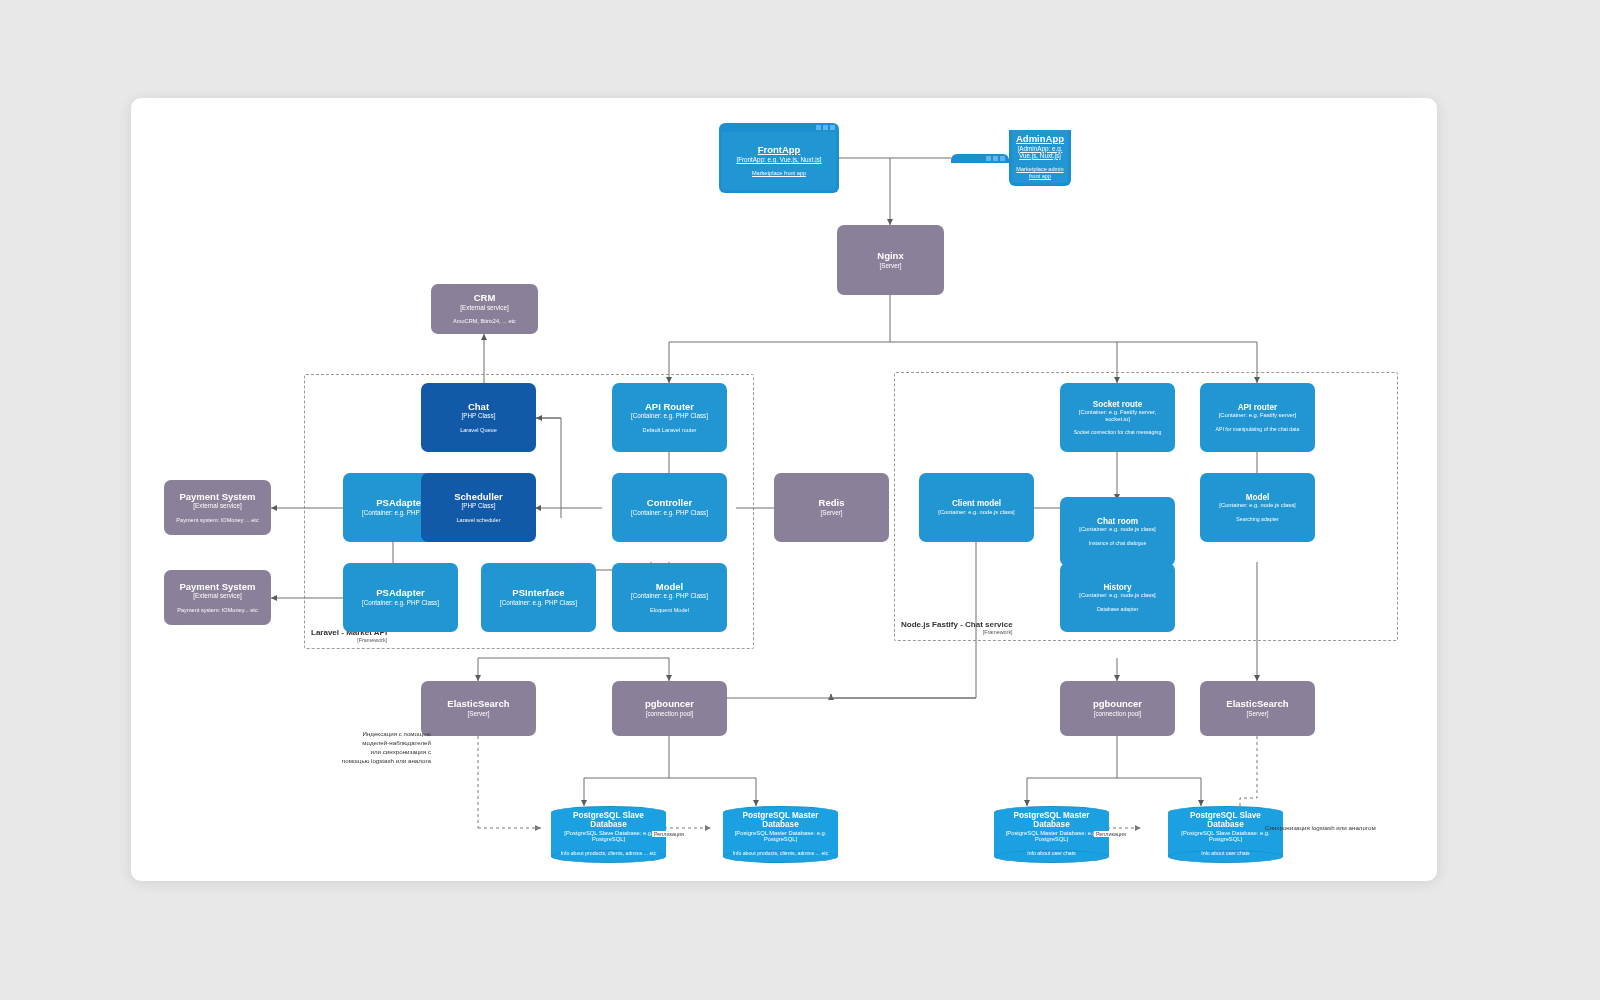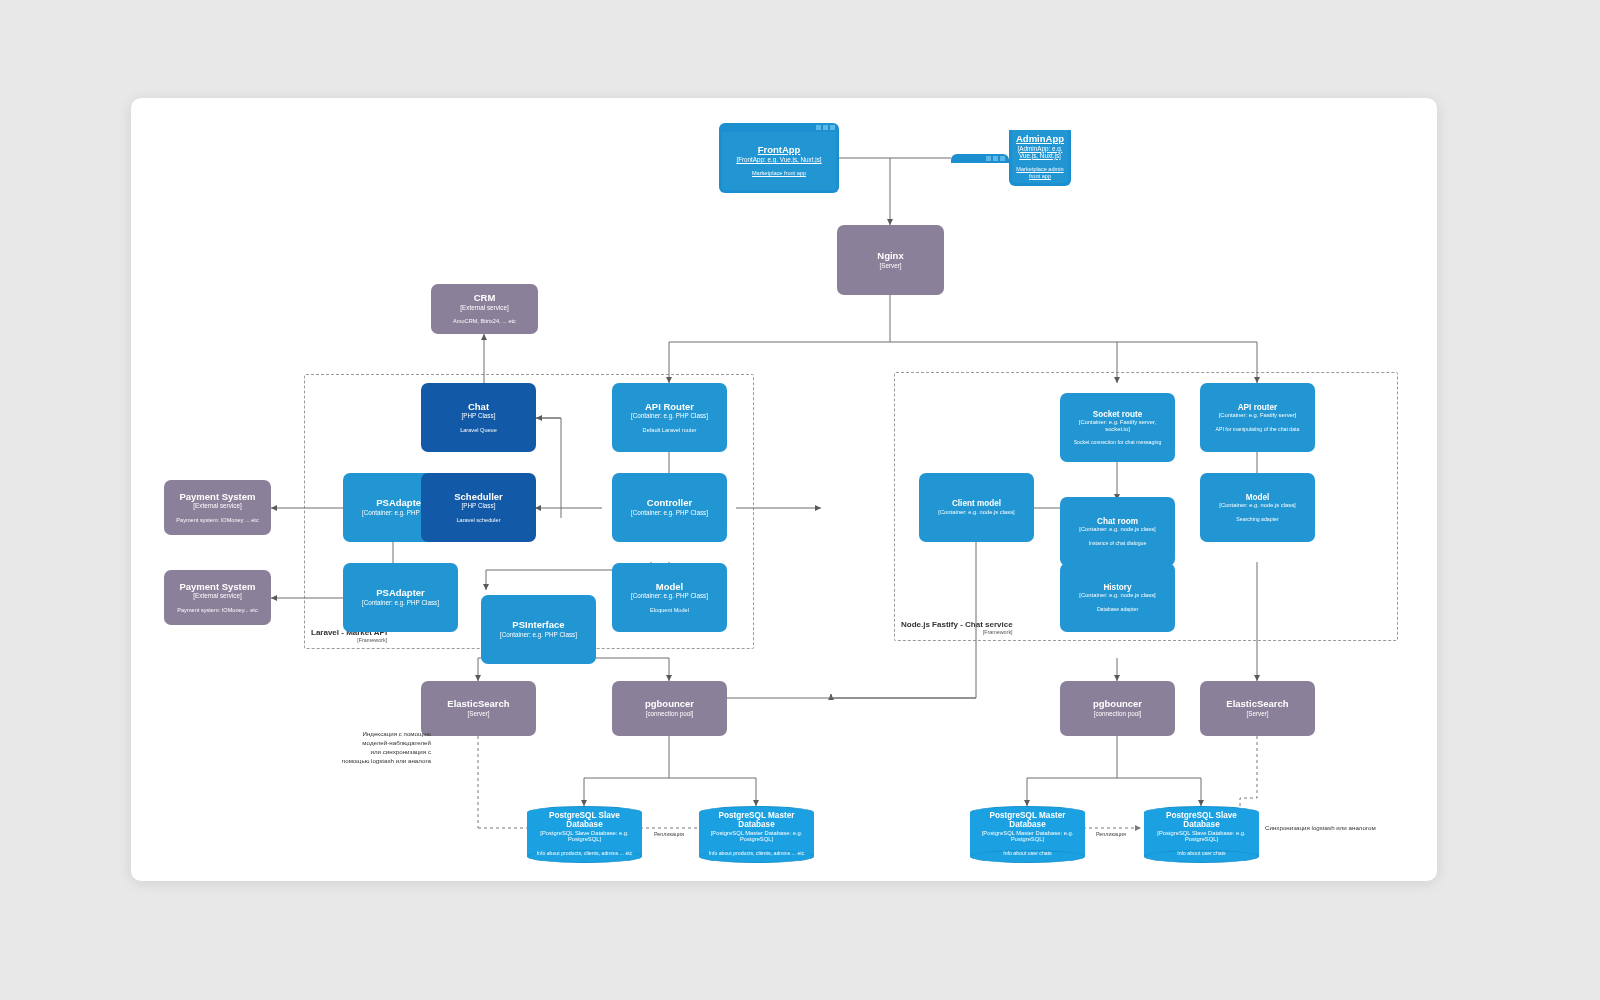--- a/index.html
+++ b/index.html
@@ -57,21 +57,21 @@
   .win .bar .dots { position: absolute; right: 4px; top: 2px; display: flex; gap: 2px; }
   .win .bar .dots i { width: 5px; height: 5px; background: #5bb8e8; display: block; }
   .win .body {
     flex: 1; width: 100%; background: #2196d3;
     border: 3px solid #1b8fd0; border-top: none; border-radius: 0 0 6px 6px;
     display: flex; flex-direction: column; align-items: center; justify-content: center;
     padding: 4px;
   }
 
   
-  .cyl { padding: 0; background: transparent; overflow: visible; }
+  .cyl { padding: 0; background: transparent; overflow: visible; margin-left: 24px; }
   .cyl .top {
     position: absolute; left: 0; top: 0; width: 100%; height: 13px;
     background: #1ba1e2; border-radius: 50%/50%;
     border: 1px solid #1590cc;
   }
   .cyl .mid {
     position: absolute; left: 0; top: 6px; width: 100%; bottom: 7px;
     background: #1ba1e2;
   }
   .cyl .bot {
@@ -287,44 +287,48 @@
       <span class="t">Scheduller</span>
       <span class="s">[PHP Class]</span>
       <span class="d">Laravel scheduler</span>
     </div>
 
     <div class="node c-blue sz-md" style="left:481px; top:375px; width:115px; height:69px;">
       <span class="t">Controller</span>
       <span class="s">[Container: e.g. PHP Class]</span>
     </div>
 
+    <div class="node c-mauve sz-md" style="left:643px; top:375px; width:115px; height:69px;">
+      <span class="t">Redis</span>
+      <span class="s">[Server]</span>
+    </div>
 
     <div class="node c-mauve sz-md" style="left:33px; top:472px; width:107px; height:55px;">
       <span class="t">Payment System</span>
       <span class="s">[External service]</span>
       <span class="d">Payment system: IOMoney... etc</span>
     </div>
 
     <div class="node c-blue sz-md" style="left:212px; top:465px; width:115px; height:69px;">
       <span class="t">PSAdapter</span>
       <span class="s">[Container: e.g. PHP Class]</span>
     </div>
 
-    <div class="node c-blue sz-md" style="left:350px; top:465px; width:115px; height:69px;margin-top:32px;">
+    <div class="node c-blue sz-md" style="left:350px; top:465px; width:115px; height:69px;">
       <span class="t">PSInterface</span>
       <span class="s">[Container: e.g. PHP Class]</span>
     </div>
 
     <div class="node c-blue sz-md" style="left:481px; top:465px; width:115px; height:69px;">
       <span class="t">Model</span>
       <span class="s">[Container: e.g. PHP Class]</span>
       <span class="d">Eloquent Model</span>
     </div>
 
-    <div class="node c-blue sz-sm" style="left:929px; top:295px; width:115px; height:69px;">
+    <div class="node c-blue sz-sm" style="left:929px; top:285px; width:115px; height:69px;">
       <span class="t">Socket route</span>
       <span class="s">[Container: e.g. Fastify server, socket.io]</span>
       <span class="d">Socket connection for chat messaging</span>
     </div>
 
     <div class="node c-blue sz-sm" style="left:1069px; top:285px; width:115px; height:69px;">
       <span class="t">API router</span>
       <span class="s">[Container: e.g. Fastify server]</span>
       <span class="d">API for manipulating of the chat data</span>
     </div>

